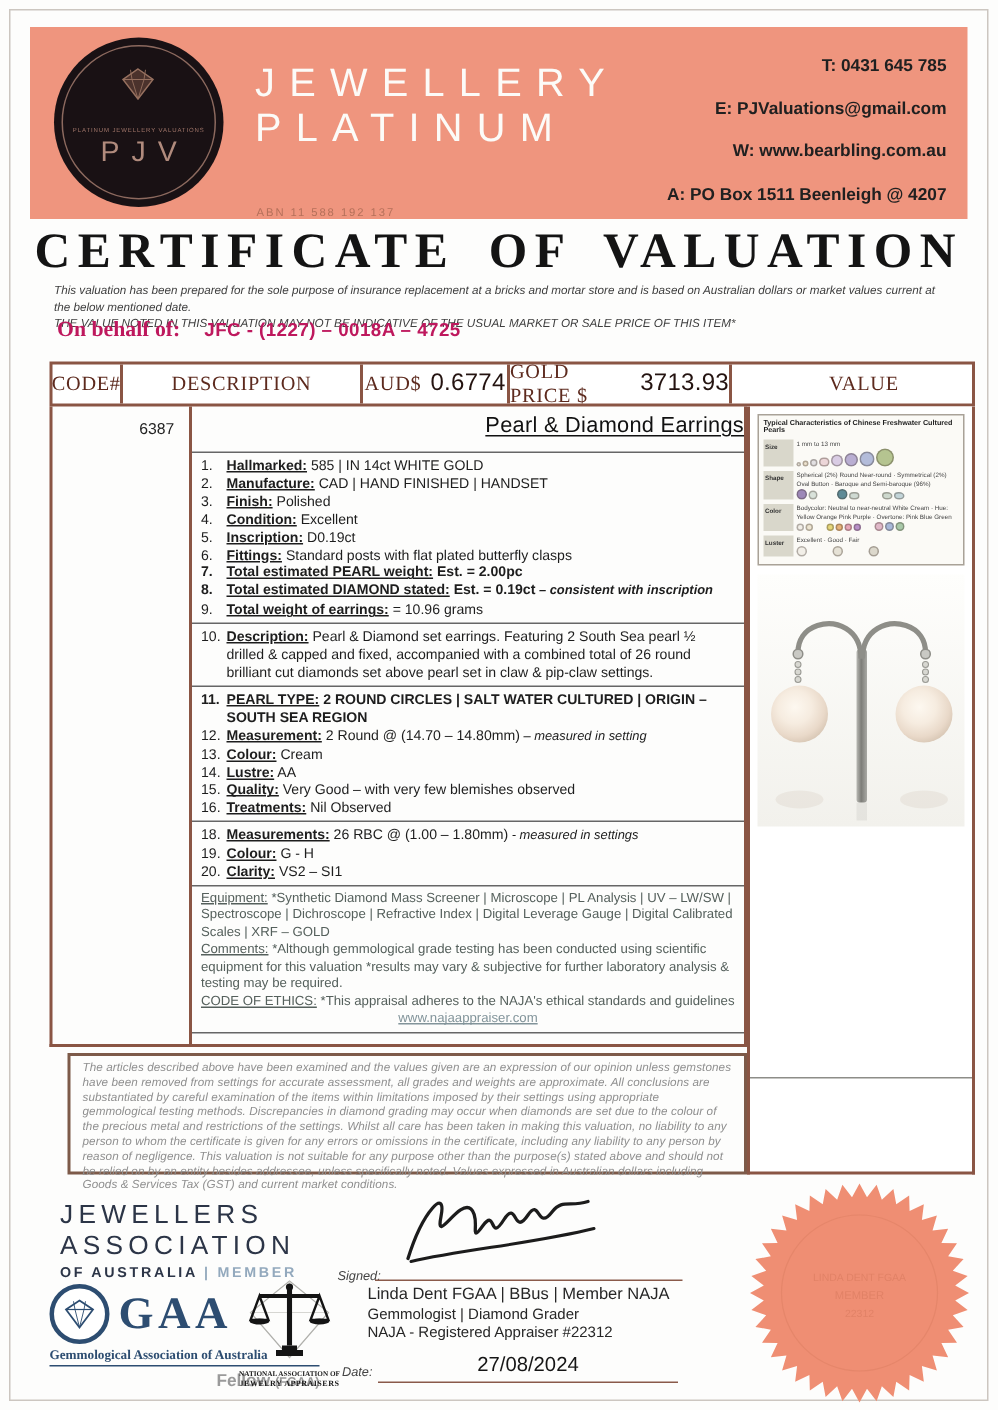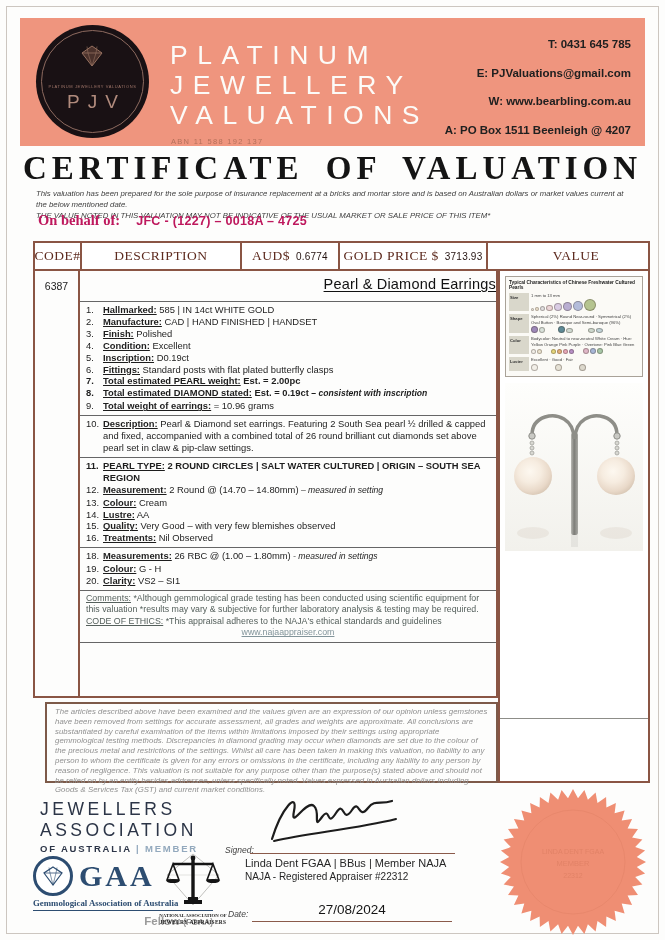--- a/index.html
+++ b/index.html
@@ -32,23 +32,23 @@
        font-weight:700;font-size:14.5px;color:#be185d;}
   .behalf .val{font-family:"Liberation Sans",sans-serif;font-size:12.5px;margin-left:16px;letter-spacing:.3px;}
 
   
   .tbl{position:absolute;left:33px;top:241px;width:528px;height:542px;}
   .thead{position:absolute;top:0;left:0;width:617px;height:30px;display:flex;
        border:2px solid #8a5544;box-sizing:border-box;background:#fff;}
   .th{display:flex;align-items:center;justify-content:center;border-right:2px solid #8a5544;
        font-family:"Liberation Serif",serif;font-size:13.5px;letter-spacing:.5px;color:#5d2a1e;box-sizing:border-box;}
   .th:last-child{border-right:none;flex:1;padding-left:16px;}
-  .th .hv{font-family:"Liberation Sans",sans-serif;font-size:10px;color:#241310;margin-left:6px;letter-spacing:.2px;}
+  .th .hv{font-family:"Liberation Sans",sans-serif;font-size:16px;color:#241310;margin-left:6px;letter-spacing:.2px;}
   .tmain{position:absolute;top:30px;left:0;width:465px;height:427px;border:2px solid #8a5544;
-       border-top:none;box-sizing:border-box;display:flex;}
+       border-top:none;box-sizing:border-box;display:flex;padding-left:48px;}
   .code-col{width:45px;border-right:2px solid #8a5544;box-sizing:border-box;padding-top:9px;
        text-align:center;font-size:10.5px;color:#222;}
   .desc-area{flex:1;position:relative;}
   .item-title{position:absolute;top:5px;left:0;width:100%;text-align:right;font-size:14.5px;
        color:#111;text-decoration:underline;text-underline-offset:2px;letter-spacing:.2px;}
   .inner-box{position:absolute;top:30px;left:0;right:0;bottom:0;border-top:1.2px solid #666;
        display:flex;flex-direction:column;}
   .sec{padding:2px 6px 3px 6px;border-top:1.2px solid #666;}
   .sec:first-child{border-top:none;}
   .srow{position:relative;padding-left:17px;font-size:9.4px;line-height:11.9px;color:#1d1d1d;}
@@ -124,23 +124,22 @@
   <div class="logo">
     <svg class="logo-gem" width="24" height="22" viewBox="0 0 24 22">
       <polygon points="12,1 22,8 12,21 2,8" fill="#4b322c" stroke="#96705f" stroke-width="1"></polygon>
       <polyline points="2,8 22,8" stroke="#96705f" stroke-width="0.8" fill="none"></polyline>
       <polyline points="7,1.5 8,8 12,21 16,8 17,1.5" stroke="#96705f" stroke-width="0.6" fill="none"></polyline>
     </svg>
     <div class="logo-ring-text">PLATINUM JEWELLERY VALUATIONS</div>
     <div class="logo-monogram">PJV</div>
   </div>
   <div class="brand">
+    <div>JEWELLERY</div>
     <div>PLATINUM</div>
-    <div>JEWELLERY</div>
-    <div>VALUATIONS</div>
   </div>
   <div class="abn">ABN 11 588 192 137</div>
   <div class="contact">
     <div>T: 0431 645 785</div>
     <div>E: PJValuations@gmail.com</div>
     <div>W: www.bearbling.com.au</div>
     <div>A: PO Box 1511 Beenleigh @ 4207</div>
   </div>
 </div>
 
@@ -194,20 +193,21 @@
             <div class="srow"><span class="num">14.</span><span class="lbl">Lustre:</span><span> AA</span></div>
             <div class="srow"><span class="num">15.</span><span class="lbl">Quality:</span><span> Very Good – with very few blemishes observed</span></div>
             <div class="srow"><span class="num">16.</span><span class="lbl">Treatments:</span><span> Nil Observed</span></div>
           </div>
           <div class="sec">
             <div class="srow"><span class="num">18.</span><span class="lbl">Measurements:</span><span> 26 RBC @ (1.00 – 1.80mm)</span><em> - measured in settings</em></div>
             <div class="srow"><span class="num">19.</span><span class="lbl">Colour:</span><span> G - H</span></div>
             <div class="srow"><span class="num">20.</span><span class="lbl">Clarity:</span><span> VS2 – SI1</span></div>
           </div>
           <div class="sec sec-notes">
+            <div class="nrow"><span class="lbl">Equipment:</span><span> *Synthetic Diamond Mass Screener | Microscope | PL Analysis | UV – LW/SW | Spectroscope | Dichroscope | Refractive Index | Digital Leverage Gauge | Digital Calibrated Scales | XRF – GOLD</span></div>
             <div class="nrow"><span class="lbl">Comments:</span><span> *Although gemmological grade testing has been conducted using scientific equipment for this valuation *results may vary &amp; subjective for further laboratory analysis &amp; testing may be required.</span></div>
             <div class="nrow"><span class="lbl">CODE OF ETHICS:</span><span> *This appraisal adheres to the NAJA's ethical standards and guidelines</span></div>
             <div class="ethics-link">www.najaappraiser.com</div>
           </div>
           <div class="filler"></div>
         </div>
     </div>
   </div>
 
   <div class="tval">
@@ -367,20 +367,21 @@
 </div>
 
 <svg class="sig-svg" width="135" height="58" viewBox="0 0 135 58">
   <path d="M4,50 C14,18 30,2 26,22 C22,42 38,10 46,17 C53,23 44,42 54,28 C63,16 58,40 68,24 C77,10 74,36 84,21 C92,9 90,32 100,19 C107,10 112,16 124,12" fill="none" stroke="#1c1c1c" stroke-width="2.2" stroke-linecap="round"></path>
   <path d="M6,52 C40,44 88,40 128,30" fill="none" stroke="#1c1c1c" stroke-width="2" stroke-linecap="round"></path>
 </svg>
 <div class="signed-label">Signed:</div>
 <div class="sig-line"></div>
 <div class="signer">
   <div class="nm">Linda Dent  FGAA | BBus | Member NAJA</div>
+  <div>Gemmologist | Diamond Grader</div>
   <div>NAJA - Registered Appraiser #22312</div>
 </div>
 <div class="date-label">Date:</div>
 <div class="date-value">27/08/2024</div>
 <div class="date-line"></div>
 
 <svg class="seal" width="152" height="152" viewBox="0 0 152 152">
   <polygon id="seal-poly" points="149.0,76.0 139.8,81.0 148.1,87.4 138.2,90.9 145.4,98.6 135.1,100.5 141.0,109.1 130.6,109.4 135.1,118.9 124.7,117.6 127.6,127.6 117.6,124.7 118.9,135.1 109.4,130.6 109.1,141.0 100.5,135.1 98.6,145.4 90.9,138.2 87.4,148.1 81.0,139.8 76.0,149.0 71.0,139.8 64.6,148.1 61.1,138.2 53.4,145.4 51.5,135.1 42.9,141.0 42.6,130.6 33.1,135.1 34.4,124.7 24.4,127.6 27.3,117.6 16.9,118.9 21.4,109.4 11.0,109.1 16.9,100.5 6.6,98.6 13.8,90.9 3.9,87.4 12.2,81.0 3.0,76.0 12.2,71.0 3.9,64.6 13.8,61.1 6.6,53.4 16.9,51.5 11.0,42.9 21.4,42.6 16.9,33.1 27.3,34.4 24.4,24.4 34.4,27.3 33.1,16.9 42.6,21.4 42.9,11.0 51.5,16.9 53.4,6.6 61.1,13.8 64.6,3.9 71.0,12.2 76.0,3.0 81.0,12.2 87.4,3.9 90.9,13.8 98.6,6.6 100.5,16.9 109.1,11.0 109.4,21.4 118.9,16.9 117.6,27.3 127.6,24.4 124.7,34.4 135.1,33.1 130.6,42.6 141.0,42.9 135.1,51.5 145.4,53.4 138.2,61.1 148.1,64.6 139.8,71.0" fill="#ef8e73"></polygon>
   <circle cx="76" cy="76" r="50" fill="none" stroke="#e8oo74" stroke-opacity="0"></circle>
   <circle cx="76" cy="76" r="52" fill="none" stroke="#da7c60" stroke-width="0.8" opacity="0.45"></circle>

